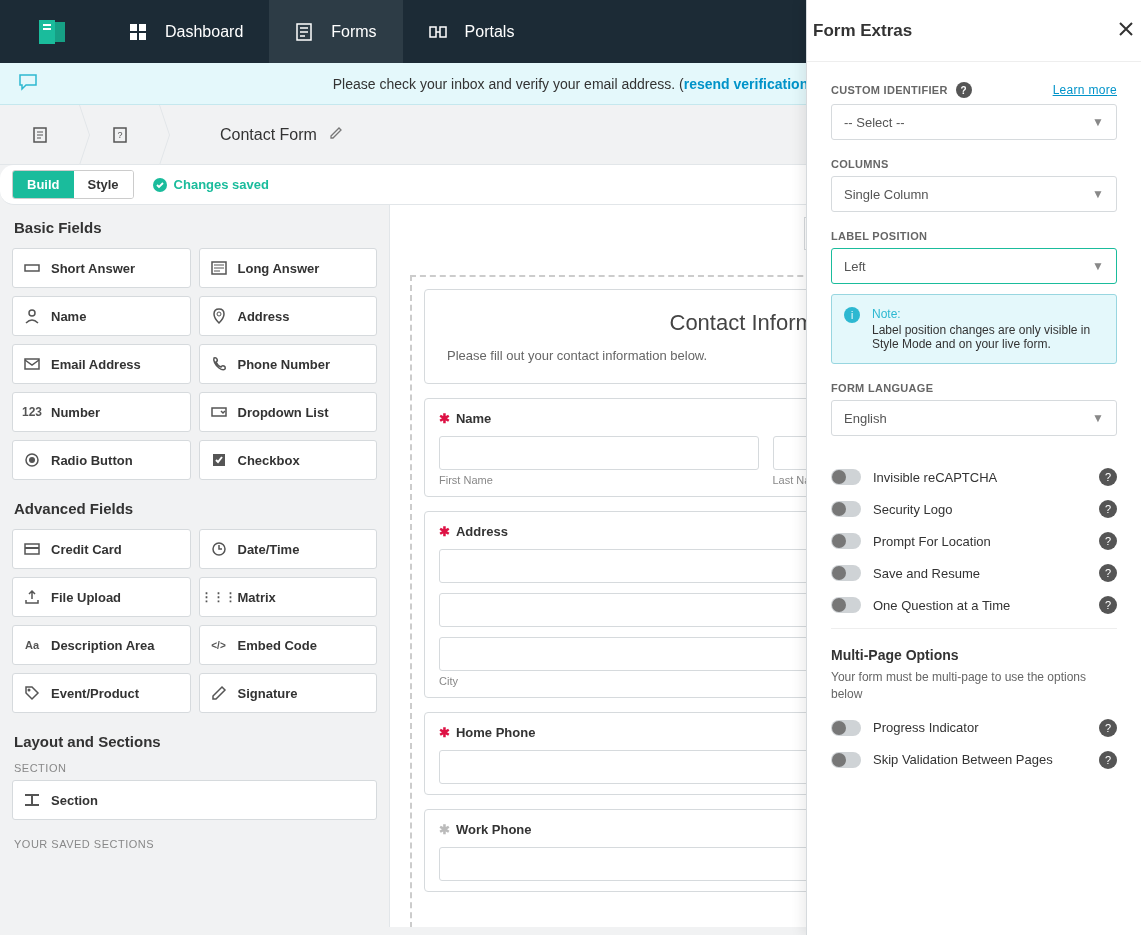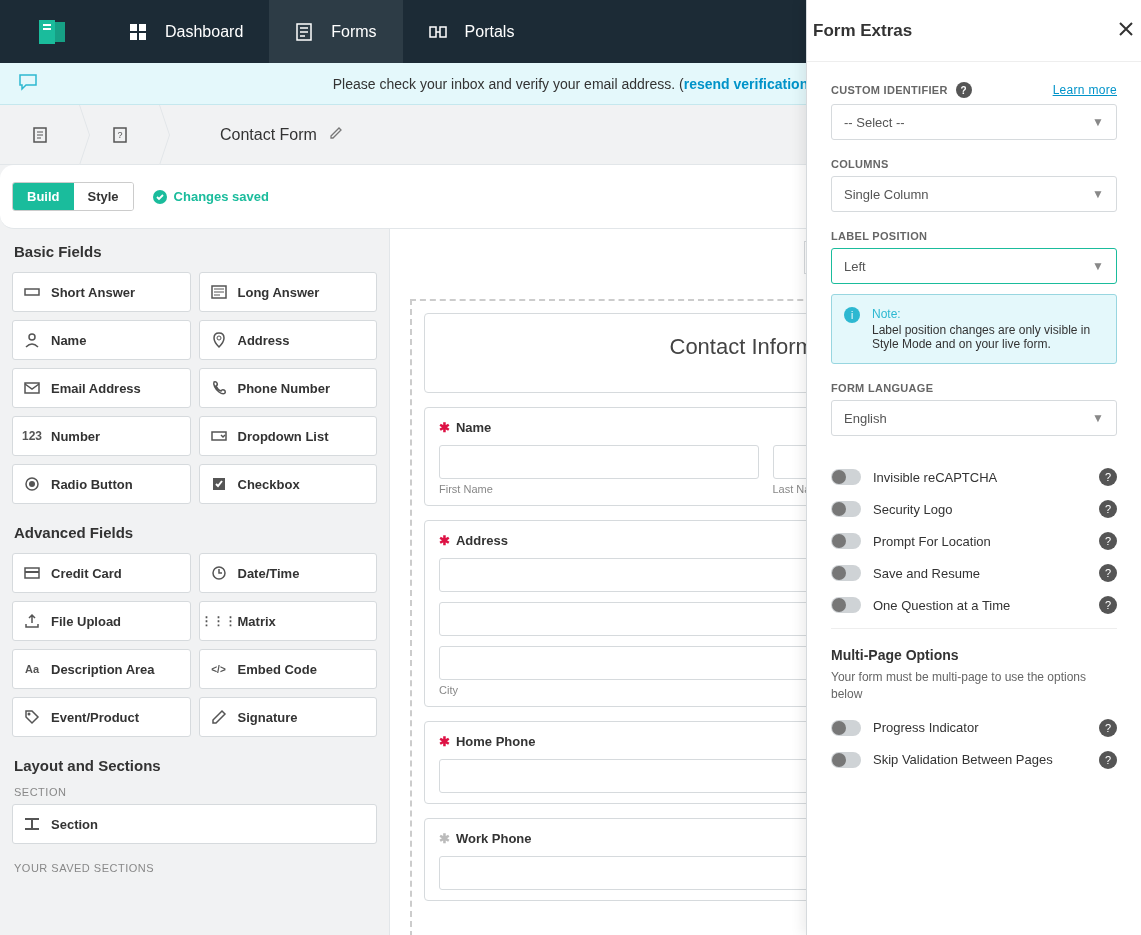--- a/index.html
+++ b/index.html
@@ -21,21 +21,21 @@
 
 
 .breadbar { height: 60px; background: #f1f2f3; display: flex; align-items: center; border-bottom: 1px solid #e2e6e9; }
 .bread-tab { width: 80px; height: 60px; display: flex; align-items: center; justify-content: center; border-right: 1px solid #e2e6e9; position: relative; cursor: pointer; }
 .bread-arrow::after { content: ''; position: absolute; right: -10px; top: 0; width: 0; height: 0; border-top: 30px solid transparent; border-bottom: 30px solid transparent; border-left: 10px solid #f1f2f3; z-index: 2; }
 .bread-arrow::before { content: ''; position: absolute; right: -11px; top: 0; width: 0; height: 0; border-top: 30px solid transparent; border-bottom: 30px solid transparent; border-left: 10px solid #e2e6e9; z-index: 1; }
 .bread-title { padding-left: 60px; display: flex; align-items: flex-end; gap: 12px; font-size: 16px; color: #333; }
 .bread-edit { color: #777; cursor: pointer; }
 
 
-.toolbarrow { height: 64px; background: #fff; display: flex; align-items: center; padding: 0 12px; border-bottom: 1px solid #e2e6e9; gap: 18px; border-radius: 14px; }
+.toolbarrow { height: 40px; background: #fff; display: flex; align-items: center; padding: 0 12px; border-bottom: 1px solid #e2e6e9; gap: 18px; border-radius: 14px; }
 .seg { display: flex; border: 1px solid #ccc; border-radius: 3px; overflow: hidden; }
 .seg-btn { padding: 6px 14px; background: #fff; cursor: pointer; font-size: 13px; font-weight: 600; }
 .seg-btn.active { background: #1abc9c; color: #fff; }
 .changes { color: #1abc9c; display: flex; align-items: center; gap: 6px; font-size: 13px; font-weight: 600; }
 
 
 .mainarea { display: flex; height: calc(935px - 63px - 42px - 60px - 48px); }
 
 
 .sidebar { width: 390px; background: #f1f2f3; padding: 14px 12px; overflow-y: auto; border-right: 1px solid #e2e6e9; }
@@ -379,20 +379,21 @@
             <path d="M4 2 V12 M2 4 L4 2 L6 4 M10 12 V2 M8 10 L10 12 L12 10" stroke="#555" stroke-width="1.5" fill="none"></path>
           </svg>
           <span>Reor</span>
         </div>
     </div>
     <div class="canvas-inner">
       <div class="section-border">
         <span class="sec-tag">SECTION</span>
         <div class="form-card">
           <div class="form-title">Contact Information</div>
+          <div class="form-desc">Please fill out your contact information below.</div>
         </div>
         <div class="field-card">
           <div class="field-label">
               <span class="req">✱</span>
               <span>Name</span>
             </div>
           <div class="field-row">
             <div class="field-col">
                 <div class="finput"></div>
                 <div class="sublabel">First Name</div>

